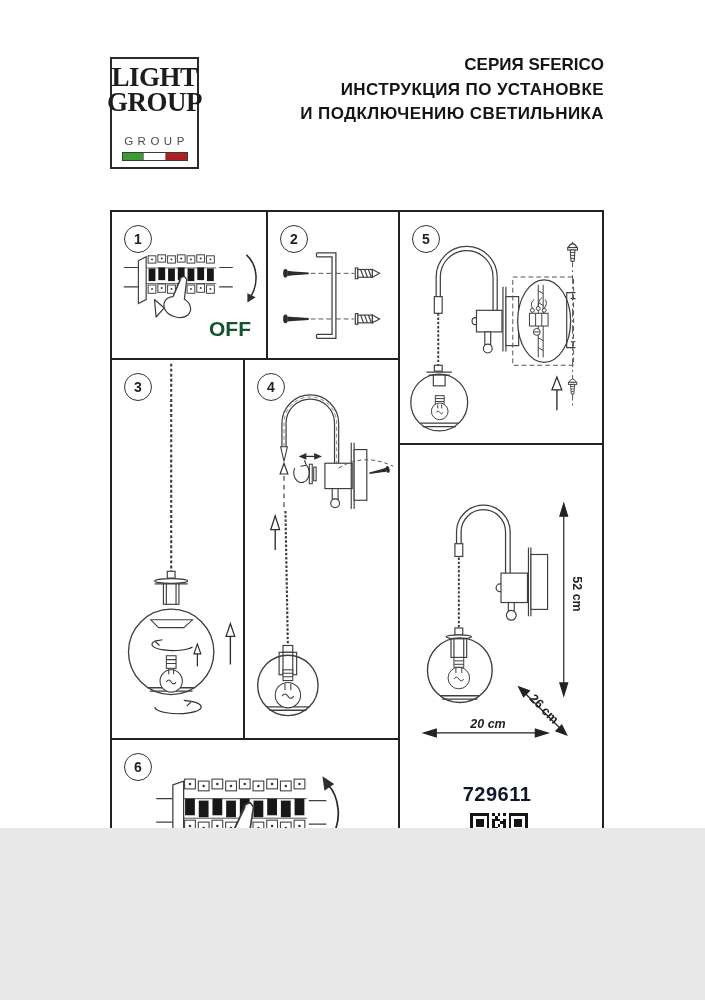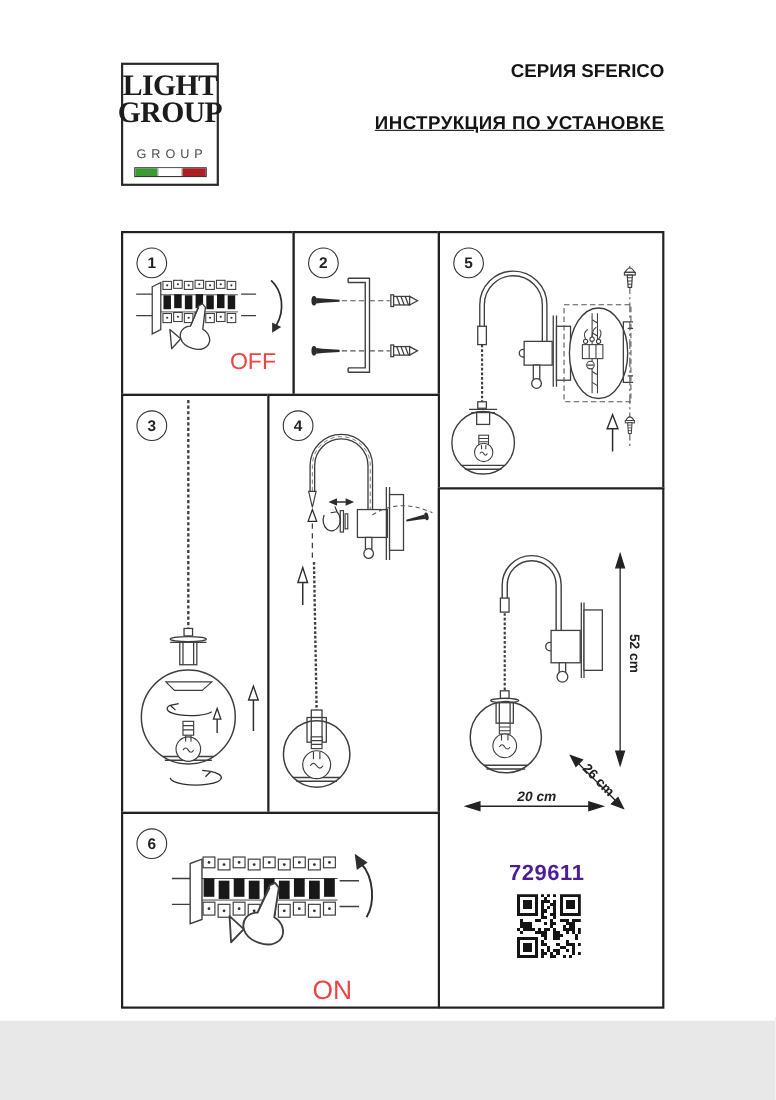--- a/index.html
+++ b/index.html
@@ -1,56 +1,56 @@
 <!DOCTYPE html>
 <html><head>
 <meta charset="utf-8">
 <style>
   html,body{margin:0;padding:0;background:#e8e8e8;}
-  #page{position:relative;width:705px;height:928px;background:#ffffff;overflow:hidden;
+  #page{position:relative;width:705px;height:828px;background:#ffffff;overflow:hidden;
         font-family:"Liberation Sans",sans-serif;color:#111;}
   
   #logo-box{position:absolute;left:110px;top:57px;width:89px;height:112px;
             border:2px solid #2a2a2a;box-sizing:border-box;background:#fff;
             display:flex;flex-direction:column;align-items:center;justify-content:center;}
   .logo-word{font-family:"Liberation Serif",serif;font-weight:bold;font-size:27px;
              line-height:0.93;letter-spacing:-0.5px;color:#1c1c1c;}
   .logo-group{font-size:11.5px;letter-spacing:4.5px;color:#4a4a4a;margin-top:20px;padding-left:4px;}
   .logo-flag{width:64px;height:7px;margin-top:5px;border:1px solid #3a3a3a;display:flex;box-sizing:content-box;}
   .logo-flag div{flex:1;}
   .flag-green{background:#3d9b35;}
   .flag-white{background:#ffffff;border-left:1px solid #8a8a8a;border-right:1px solid #8a8a8a;}
   .flag-red{background:#ad1f24;}
   #header-right{position:absolute;left:244px;right:101px;top:52px;text-align:right;}
   .hdr-line{font-size:17px;font-weight:bold;color:#151515;line-height:1.5;}
-  #doc-title{margin-top:22px;text-decoration:underline;}
+  #doc-title{}
   .title-line{font-size:17px;font-weight:bold;color:#151515;letter-spacing:0.4px;line-height:1.42;}
   
   .panel{position:absolute;border:2px solid #222;box-sizing:border-box;background:#fff;}
   #panel-1{left:110px;top:210px;width:158px;height:150px;}
   #panel-2{left:266px;top:210px;width:134px;height:150px;}
   #panel-5{left:398px;top:210px;width:206px;height:235px;}
   #panel-3{left:110px;top:358px;width:135px;height:382px;}
   #panel-4{left:243px;top:358px;width:157px;height:382px;}
   #panel-dim{left:398px;top:443px;width:206px;height:474px;}
   #panel-6{left:110px;top:738px;width:290px;height:179px;}
   .badge{position:absolute;left:12px;top:13px;width:26px;height:26px;border:1.7px solid #333;
          border-radius:50%;background:#fff;display:flex;align-items:center;justify-content:center;
          font-size:14px;font-weight:bold;color:#222;z-index:3;}
   .panel svg.art{position:absolute;left:0;top:0;width:100%;height:100%;}
-  .switch-label{position:absolute;font-weight:normal;color:#ef4444;z-index:4;}
+  .switch-label{position:absolute;font-weight:bold;color:#14532d;z-index:4;}
   #off-label{left:97px;top:105px;font-size:21px;}
   #on-label{left:172px;top:119px;font-size:24px;margin-top:28px;}
   
   .dim-label{position:absolute;font-size:12.5px;font-weight:bold;color:#222;text-align:center;z-index:4;}
   #dim-52{left:157px;top:142px;width:40px;transform:rotate(90deg);}
   #dim-26{left:122px;top:257px;width:44px;transform:rotate(46deg);}
   #dim-20{left:68px;top:272px;width:40px;font-style:italic;}
   #article-code{position:absolute;left:55px;top:338px;width:84px;text-align:center;
-                font-size:20px;font-weight:bold;letter-spacing:0.5px;color:#4c1d95;}
+                font-size:20px;font-weight:bold;letter-spacing:0.5px;color:#0f172a;}
   #qr{position:absolute;left:70px;top:368px;width:58px;height:58px;}
 </style>
 </head>
 <body>
 
 <div id="page">
 
   <svg width="0" height="0" style="position:absolute">
     <defs>
       <g id="def-hand" stroke="#3f3f3f" stroke-width="1.5" fill="#fff" stroke-linejoin="round">
@@ -99,20 +99,21 @@
       <div class="flag-green"></div>
       <div class="flag-white"></div>
       <div class="flag-red"></div>
     </div>
   </div>
 
   <div id="header-right">
     <div class="hdr-line">СЕРИЯ SFERICO</div>
     <div id="doc-title">
       <div class="title-line">ИНСТРУКЦИЯ ПО УСТАНОВКЕ</div>
+      <div class="title-line">И ПОДКЛЮЧЕНИЮ СВЕТИЛЬНИКА</div>
     </div>
   </div>
 
   <div class="panel" id="panel-1">
     <div class="badge">1</div>
     <svg class="art" viewBox="0 0 158 150">
       <g stroke="#3f3f3f" stroke-width="1.2" fill="none">
         <path d="M12,57 H27 M12,77 H27 M110,57 H124 M110,77 H124"></path>
         <path d="M27,50 L35,46 L35,90 L27,94 Z" fill="#fff"></path>
         <path d="M35,57.5 H107 M35,73.5 H107" stroke-width="0.8"></path>

